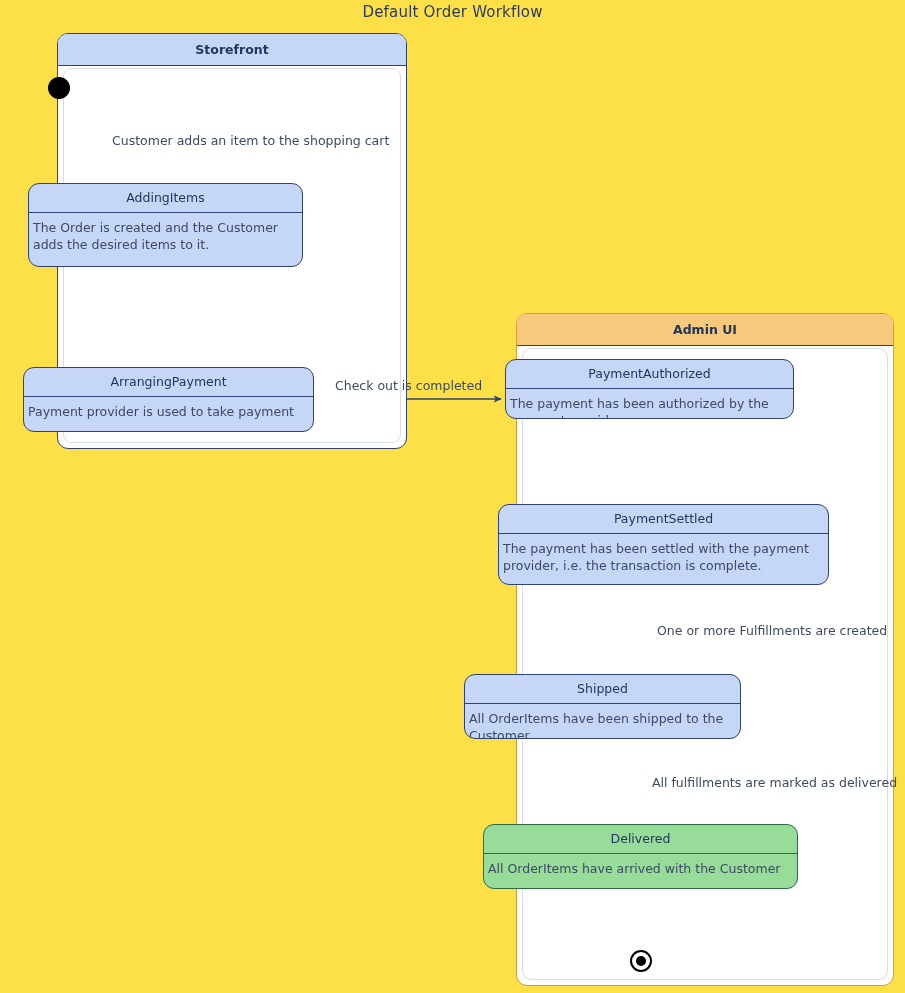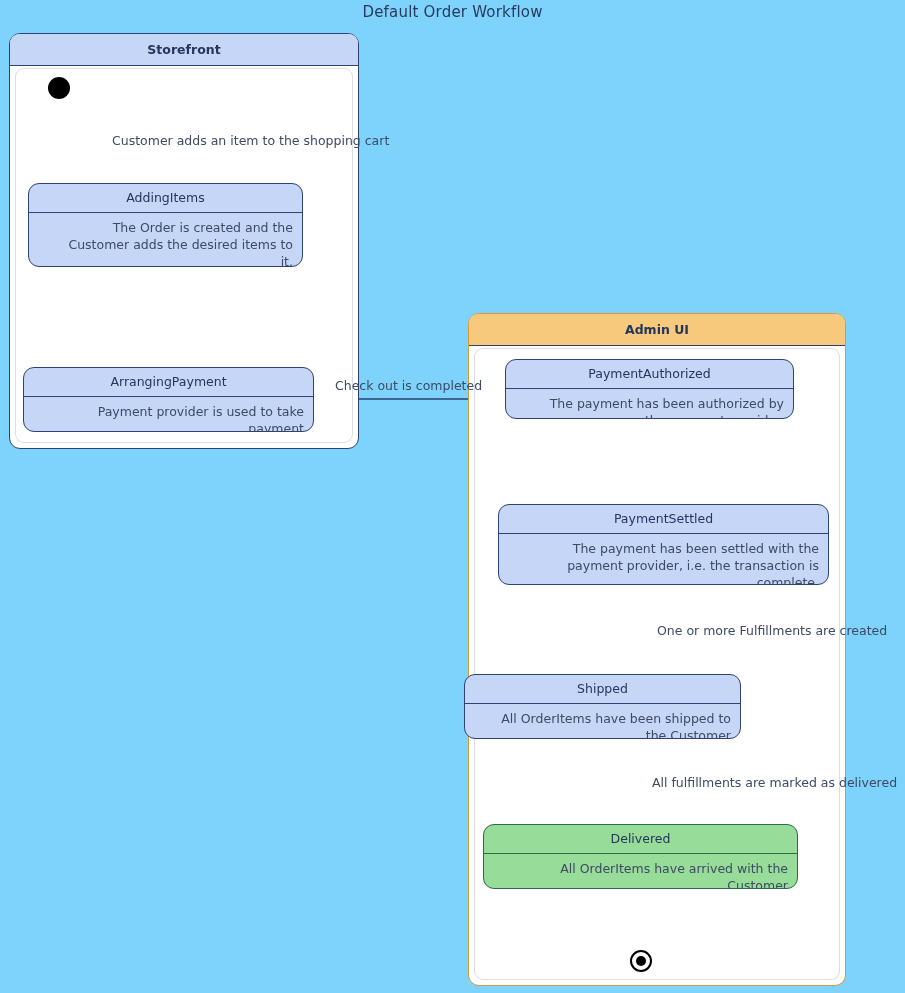--- a/index.html
+++ b/index.html
@@ -4,21 +4,21 @@
 <style>
   html, body {
     margin: 0;
     padding: 0;
     background: #ffffff;
   }
   #canvas {
     position: relative;
     width: 905px;
     height: 993px;
-    background: #7dd3fc;
+    background: #fde047;
     font-family: "DejaVu Sans", sans-serif;
     overflow: hidden;
   }
   #edges {
     position: absolute;
     left: 0;
     top: 0;
     width: 905px;
     height: 993px;
     pointer-events: none;
@@ -35,20 +35,21 @@
     letter-spacing: .2px;
   }
 
   
   .container {
     position: absolute;
     box-sizing: border-box;
     border: 1.6px solid #2e4372;
     border-radius: 11px;
     background: #ffffff;
+    margin-left: 48px;
   }
   .container > .c-header {
     box-sizing: border-box;
     height: 32px;
     line-height: 31px;
     text-align: center;
     font-size: 12.5px;
     font-weight: bold;
     color: #24365e;
     border-top-left-radius: 9px;
@@ -85,25 +86,24 @@
     height: 29px;
     line-height: 28px;
     text-align: center;
     font-size: 12.5px;
     font-weight: normal;
     color: #24365e;
     border-bottom: 1.4px solid #2e4372;
   }
   .state .s-desc {
     box-sizing: border-box;
-    padding: 6px 9px 6px 24px;
+    padding: 6px 9px 6px 4px;
     font-size: 12.5px;
     line-height: 17px;
     color: #3d4a63;
-    text-align: right;
   }
   .state.green { background: #98dc9a; border-color: #2f6a46; }
   .state.green .s-title { border-bottom-color: #2f6a46; }
 
   
   .start-node {
     position: absolute;
     width: 22px;
     height: 22px;
     border-radius: 50%;

